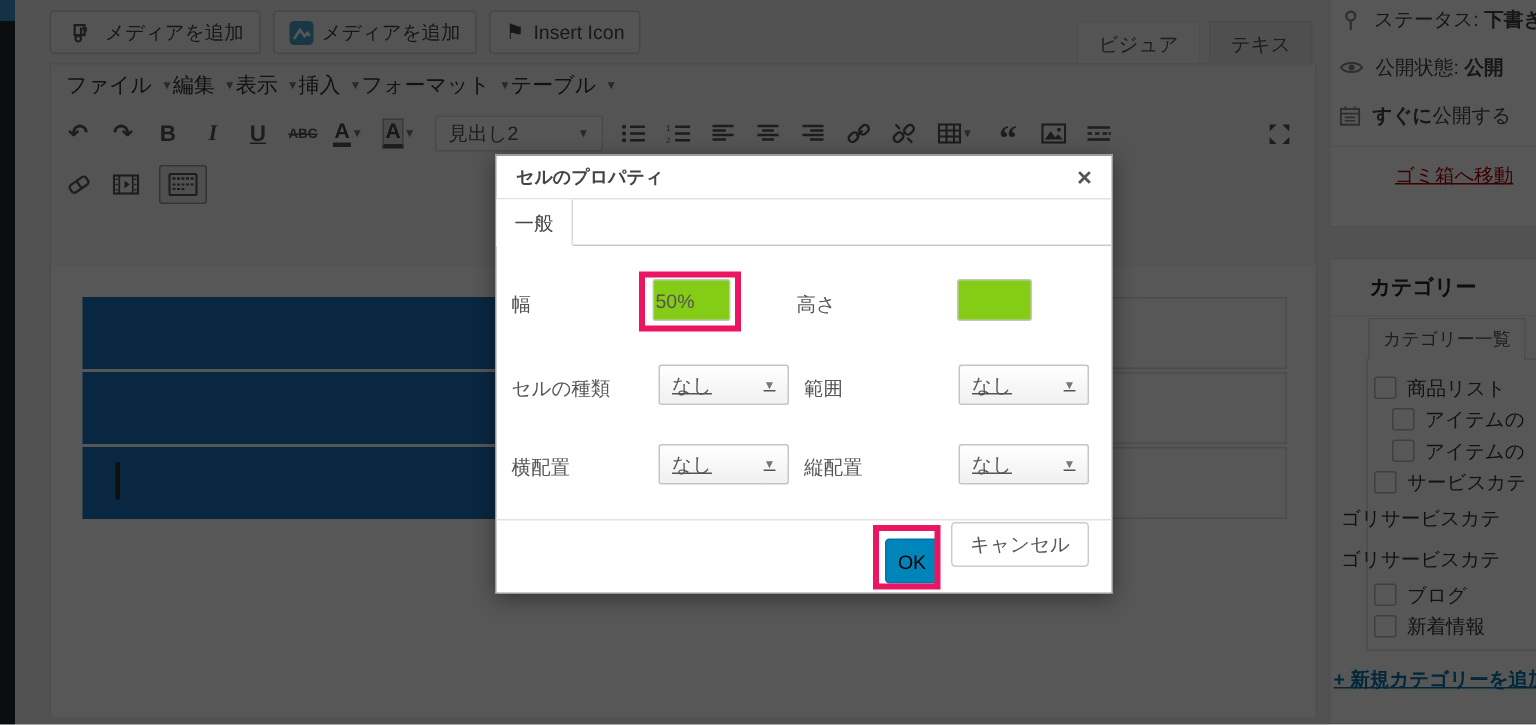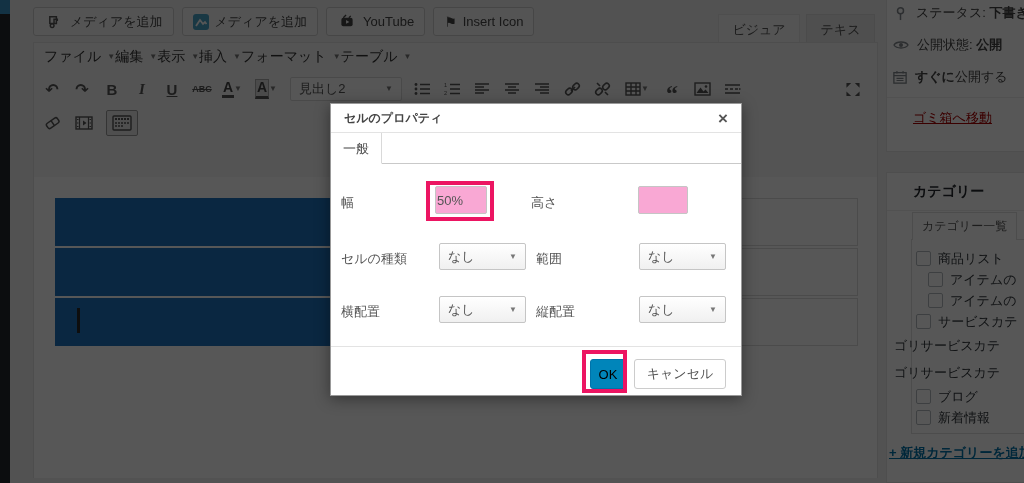--- a/index.html
+++ b/index.html
@@ -46,21 +46,21 @@
   .ct-row{display:flex;height:48px;margin-bottom:2px;}
   .ct-left{width:402px;background:#1e73be;position:relative;}
   .ct-right{flex:1;background:#fff;border:1px solid #dcdcdc;margin-left:1px;}
   #text-cursor{left:22px;top:10px;width:3px;height:25px;background:#2a2a2a;}
   
   .panel{background:#fff;border:1px solid #e5e5e5;}
   #panel-publish{left:886px;top:-4px;width:160px;height:156px;}
   .misc-row{display:flex;align-items:center;gap:8px;padding:7px 0 7px 6px;font-size:13px;color:#444;}
   .misc-row svg{flex:none;}
   #trash-row{border-top:1px solid #eee;margin-top:4px;padding:10px 0 0 26px;}
-  #trash-link{color:#a00;text-decoration:underline;font-size:13px;cursor:pointer;}
+  #trash-link{color:#a00;text-decoration:underline;font-size:13px;cursor:pointer;margin-left:17px;}
   #panel-categories{left:886px;top:172px;width:160px;height:311px;}
   #cat-title{padding:10px 0 9px 26px;font-size:14px;font-weight:bold;color:#23282d;border-bottom:1px solid #eee;}
   #cat-tab{position:relative;top:1px;margin-left:25px;display:inline-block;border:1px solid #dfdfdf;border-bottom:none;
     background:#fff;padding:5px 9px;font-size:12px;color:#555;cursor:pointer;}
   #cat-box{margin-left:24px;border:1px solid #dfdfdf;height:195px;padding:8px 0 0 4px;background:#fff;}
   .cat-li{display:flex;align-items:center;gap:7px;font-size:13px;color:#32373c;height:21px;white-space:nowrap;}
   .cat-li.child{padding-left:12px;}
   .cat-li.hang{margin-left:-22px;height:27px;}
   .cb{width:15px;height:15px;border:1px solid #b4b9be;border-radius:2px;background:#fff;flex:none;cursor:pointer;}
   #cat-add{margin:10px 0 0 2px;font-size:13px;font-weight:bold;color:#0073aa;text-decoration:underline;cursor:pointer;white-space:nowrap;}
@@ -70,28 +70,28 @@
   #dialog{left:330px;top:103px;width:412px;height:293px;background:#fff;z-index:100;
     box-shadow:0 3px 14px rgba(0,0,0,0.4);border:1px solid #999;}
   #dlg-head{height:29px;border-bottom:1px solid #e3e3e3;display:flex;align-items:center;justify-content:space-between;padding:0 13px;}
   #dlg-title{font-size:12px;font-weight:bold;color:#444;}
   #dlg-close{font-size:17px;font-weight:bold;color:#555;cursor:pointer;line-height:1;}
   #dlg-tabs{height:31px;border-bottom:1px solid #c9c9c9;display:flex;}
   .dlg-tab{padding:7px 12px;font-size:13px;color:#444;border-right:1px solid #d9d9d9;cursor:pointer;}
   .dlg-tab.active{background:#fff;margin-bottom:-1px;border-bottom:1px solid #fff;}
   .dlg-tab.inactive{background:#f0f0f0;}
   .fld-label{position:absolute;font-size:13px;color:#555;}
-  .txt-input{position:absolute;border:1px solid #c5c5c5;border-radius:2px;background:#f9a8d4;
+  .txt-input{position:absolute;border:1px solid #c5c5c5;border-radius:2px;background:#84cc16;
     font-size:13px;color:#555;padding:0 1px;font-family:inherit;}
   .dlg-listbox{position:absolute;width:87px;height:27px;display:flex;align-items:center;justify-content:space-between;
-    background:linear-gradient(#fff,#f0f0f0);border:1px solid #c5c5c5;border-radius:2px;font-size:13px;color:#555;padding:0 8px;cursor:pointer;}
+    background:linear-gradient(#fff,#f0f0f0);border:1px solid #c5c5c5;border-radius:2px;font-size:13px;color:#555;padding:0 8px;cursor:pointer;text-decoration:underline;}
   #dlg-footer{position:absolute;left:0;top:242px;width:100%;height:51px;border-top:1px solid #e3e3e3;}
   #btn-ok{position:absolute;left:259px;top:12px;width:36px;height:30px;background:#0085ba;border:1px solid #0073aa;
     border-radius:3px;color:#000000;font-size:13px;cursor:pointer;}
-  #btn-cancel{position:absolute;left:303px;top:12px;width:92px;height:30px;background:#fff;border:1px solid #ccc;
+  #btn-cancel{position:absolute;left:303px;top:1px;width:92px;height:30px;background:#fff;border:1px solid #ccc;
     border-radius:3px;color:#555;font-size:13px;cursor:pointer;}
   
   .annot{position:absolute;border:4px solid #ec1562;z-index:200;}
   #annot-width{left:426px;top:181px;width:68px;height:40px;}
   #annot-ok{left:582px;top:350px;width:45px;height:43px;}
 </style>
 </head>
 <body>
 
 <div class="abs" id="admin-strip">
@@ -107,30 +107,20 @@
     </span>
     <span>メディアを追加</span>
   </div>
   <div class="wpbtn">
     <span class="icon-slider">
       <svg width="12" height="10" viewBox="0 0 12 10">
           <path d="M1 9 L5 3 L8 7 L10 5 L11.5 7" fill="none" stroke="#fff" stroke-width="1.8"></path>
         </svg>
     </span>
     <span>メディアを追加</span>
-  </div>
-  <div class="wpbtn">
-    <span class="tico">
-      <svg width="16" height="15" viewBox="0 0 16 16">
-          <path d="M4 4 L7 1 M10 4 L12 2" stroke="#444" stroke-width="1.4" fill="none"></path>
-          <rect x="2" y="4" width="12" height="9" rx="2" fill="#444"></rect>
-          <path d="M7 6.5 L10.5 8.5 L7 10.5 z" fill="#f7f7f7"></path>
-        </svg>
-    </span>
-    <span>YouTube</span>
   </div>
   <div class="wpbtn">
     <span style="font-size:14px;color:#444;">⚑</span>
     <span>Insert Icon</span>
   </div>
 </div>
 
 <div class="abs ed-tab" id="tab-visual">ビジュアル</div>
 <div class="abs ed-tab" id="tab-text">テキスト</div>
 

